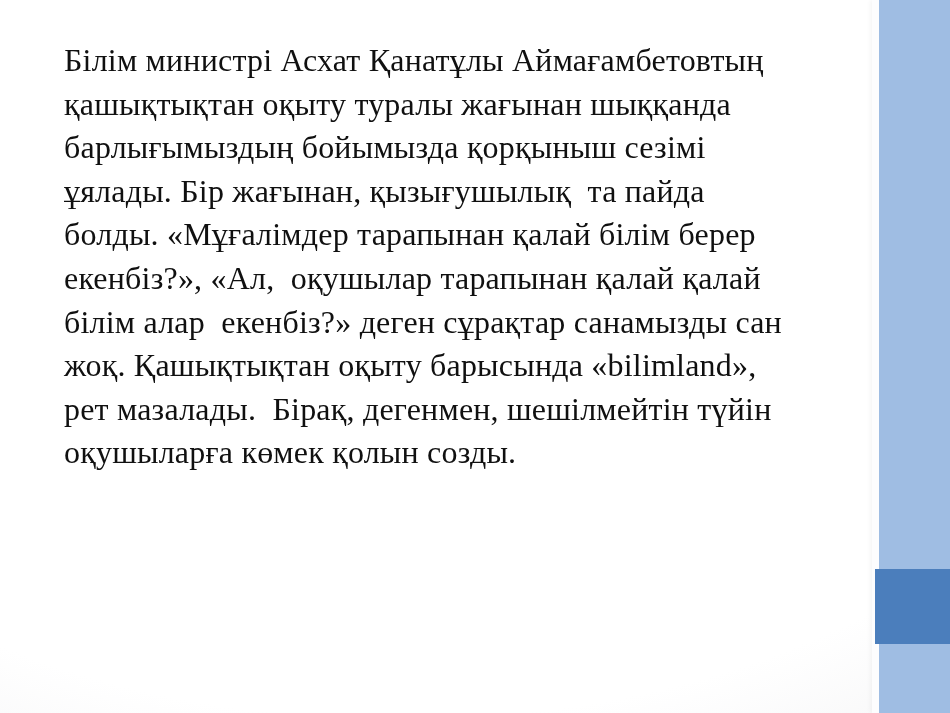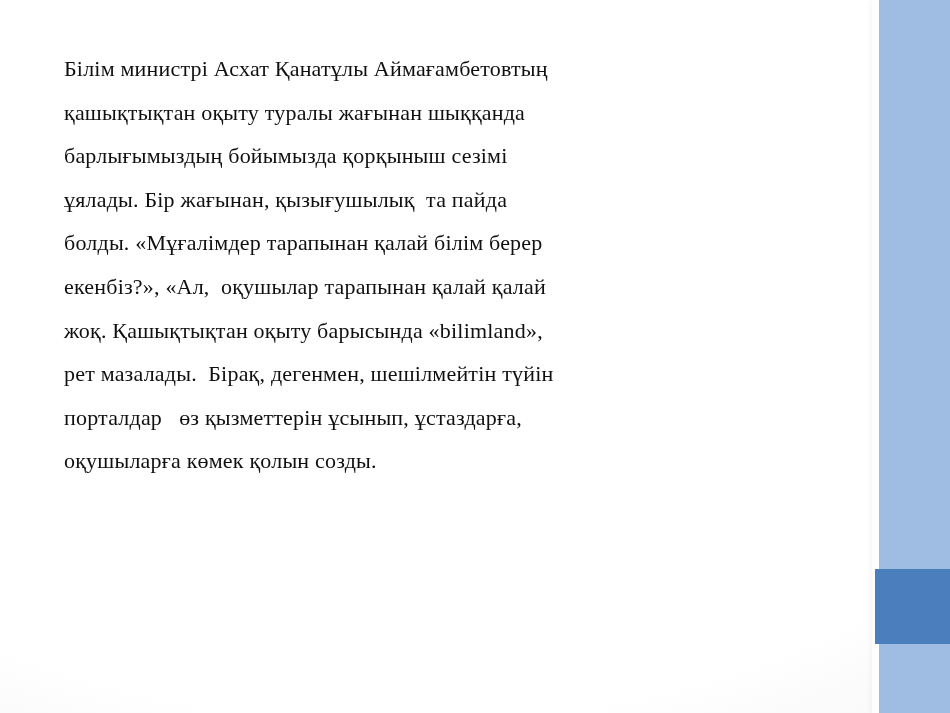--- a/index.html
+++ b/index.html
@@ -41,24 +41,24 @@
     position: absolute;
     top: 569px;
     right: 0;
     width: 75px;
     height: 75px;
     background: #4b7ebc;
   }
   .body-text {
     position: absolute;
     left: 64px;
-    top: 47px;
+    top: 39px;
     width: 820px;
     color: #101010;
-    font-size: 22px;
+    font-size: 32px;
     line-height: 43.6px;
     letter-spacing: 0.2px;
   }
   .text-line {
     white-space: pre;   
   }
 </style>
 </head>
 <body>
 
@@ -68,19 +68,19 @@
   <div class="accent-stripe" style="background: rgb(159, 189, 227);"></div>
   <div class="accent-block" style="background: rgb(75, 126, 188);"></div>
 
   <div class="body-text" style="color: rgb(16, 16, 16);">
     <div class="text-line">Білім министрі Асхат Қанатұлы Аймағамбетовтың</div>
     <div class="text-line">қашықтықтан оқыту туралы жағынан шыққанда</div>
     <div class="text-line">барлығымыздың бойымызда қорқыныш сезімі</div>
     <div class="text-line">ұялады. Бір жағынан, қызығушылық  та пайда</div>
     <div class="text-line">болды. «Мұғалімдер тарапынан қалай білім берер</div>
     <div class="text-line">екенбіз?», «Ал,  оқушылар тарапынан қалай қалай</div>
+    <div class="text-line">білім алар  екенбіз?» деген сұрақтар санамызды сан</div>
     <div class="text-line">жоқ. Қашықтықтан оқыту барысында «bilimland»,</div>
     <div class="text-line">рет мазалады.  Бірақ, дегенмен, шешілмейтін түйін</div>
-    <div class="text-line">порталдар   өз қызметтерін ұсынып, ұстаздарға,</div>
     <div class="text-line">оқушыларға көмек қолын созды.</div>
   </div>
 
 </div>
 
 </body></html>

